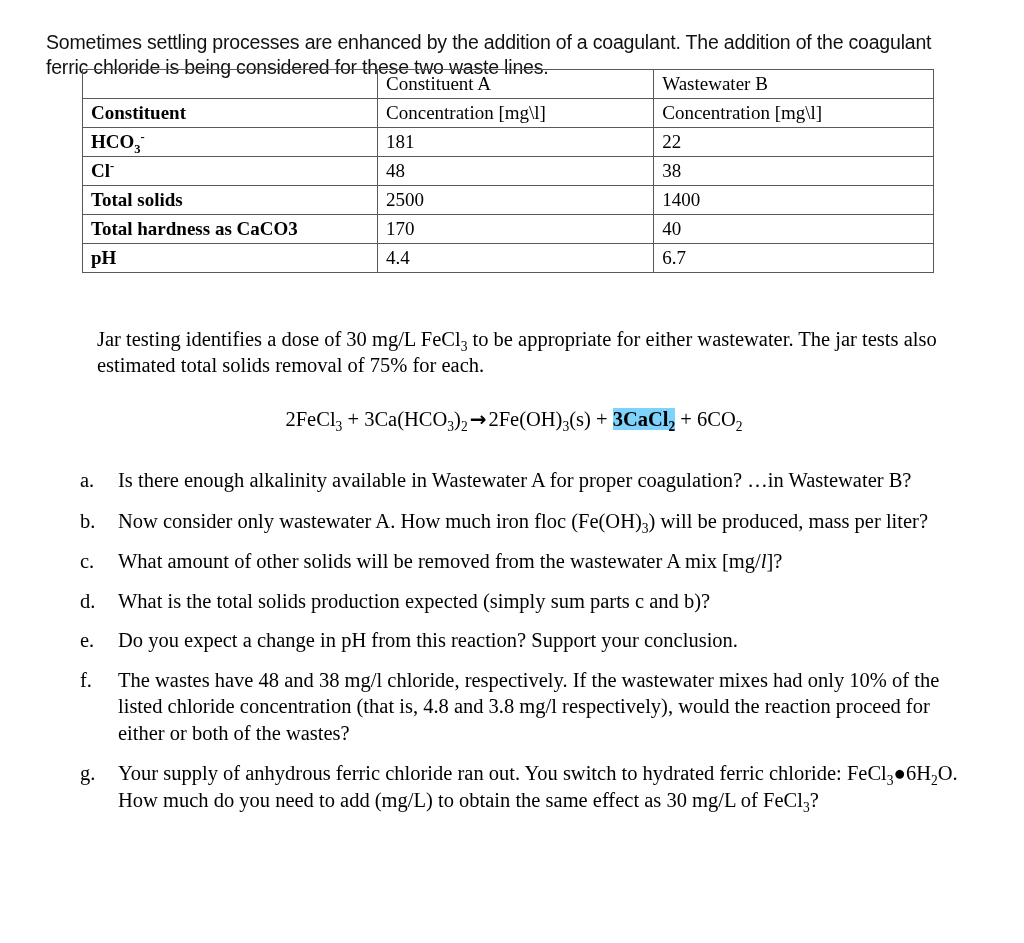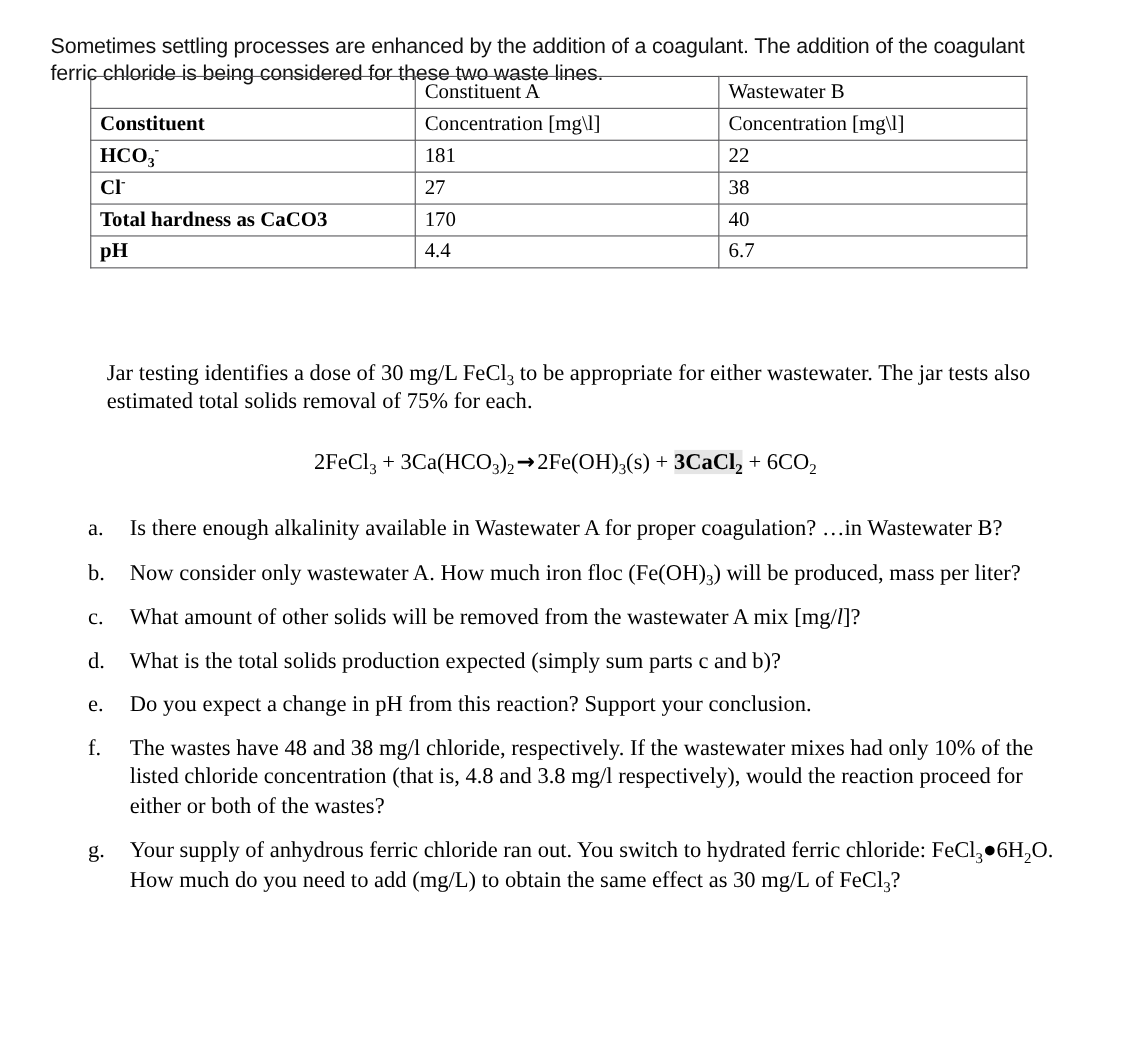--- a/index.html
+++ b/index.html
@@ -133,22 +133,27 @@
         <td class="c1">Concentration [mg\l]</td>
         <td class="c2">Concentration [mg\l]</td>
       </tr>
       <tr>
         <td class="c0 bold">HCO<sub>3</sub><sup>-</sup></td>
         <td class="c1">181</td>
         <td class="c2">22</td>
       </tr>
       <tr>
         <td class="c0 bold">Cl<sup>-</sup></td>
-        <td class="c1">27</td>
+        <td class="c1">48</td>
         <td class="c2">38</td>
+      </tr>
+      <tr>
+        <td class="c0 bold">Total solids</td>
+        <td class="c1">2500</td>
+        <td class="c2">1400</td>
       </tr>
       <tr>
         <td class="c0 bold">Total hardness as CaCO3</td>
         <td class="c1">170</td>
         <td class="c2">40</td>
       </tr>
       <tr>
         <td class="c0 bold">pH</td>
         <td class="c1">4.4</td>
         <td class="c2">6.7</td>
@@ -156,21 +161,21 @@
     </tbody>
   </table>
 
   <div class="jarpara">
     <span>Jar testing identifies a dose of 30 mg/L FeCl<sub>3</sub> to be appropriate for either wastewater.</span>
     <span>The jar tests also estimated total solids removal of 75% for each.</span>
   </div>
 
   <div class="equation">
     <span>2FeCl<sub>3</sub> + 3Ca(HCO<sub>3</sub>)<sub>2</sub></span><span class="arrow">→</span><span>2Fe(OH)<sub>3</sub>(s) +</span>
-    <span class="hl" style="background: #e5e5e5;">3CaCl<sub>2</sub></span>
+    <span class="hl" style="background: #7dd3fc;">3CaCl<sub>2</sub></span>
     <span>+ 6CO<sub>2</sub></span>
   </div>
 
   <div class="qlist">
     <div class="qitem">
       <span class="marker">a.</span>
       <span>Is there enough alkalinity available in Wastewater A for proper coagulation?  …in Wastewater B?</span>
     </div>
     <div class="qitem">
       <span class="marker">b.</span>

